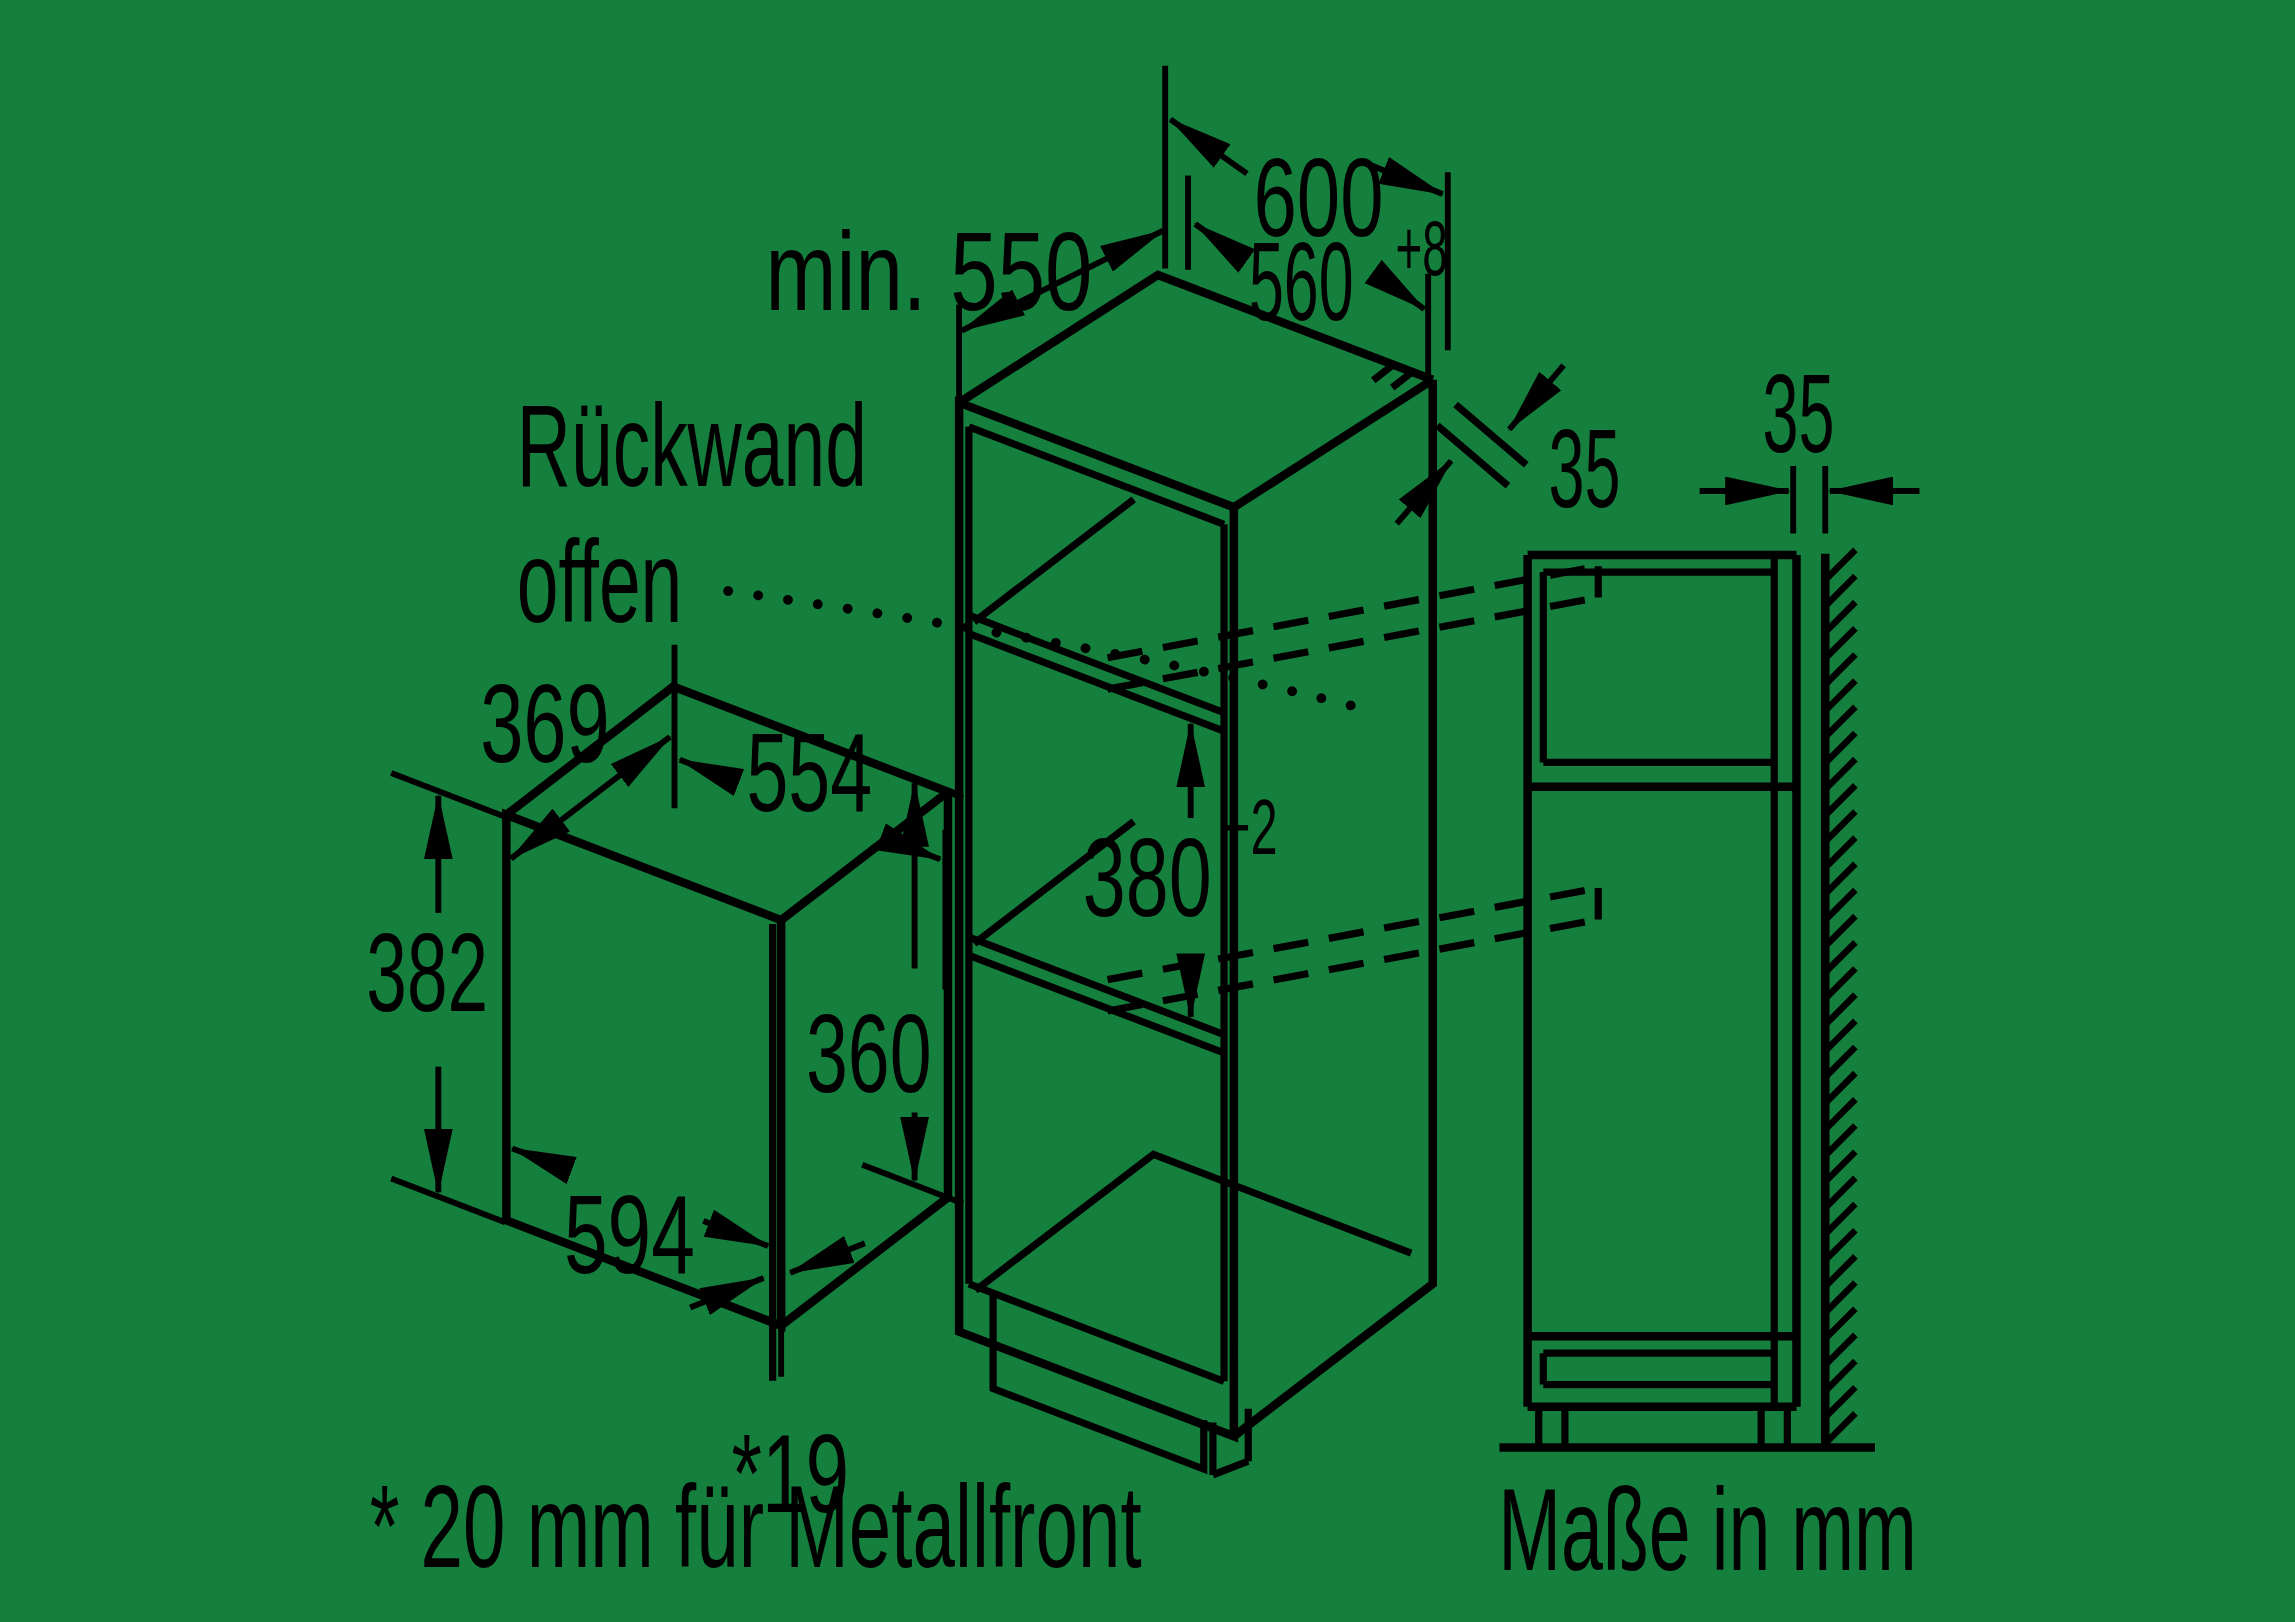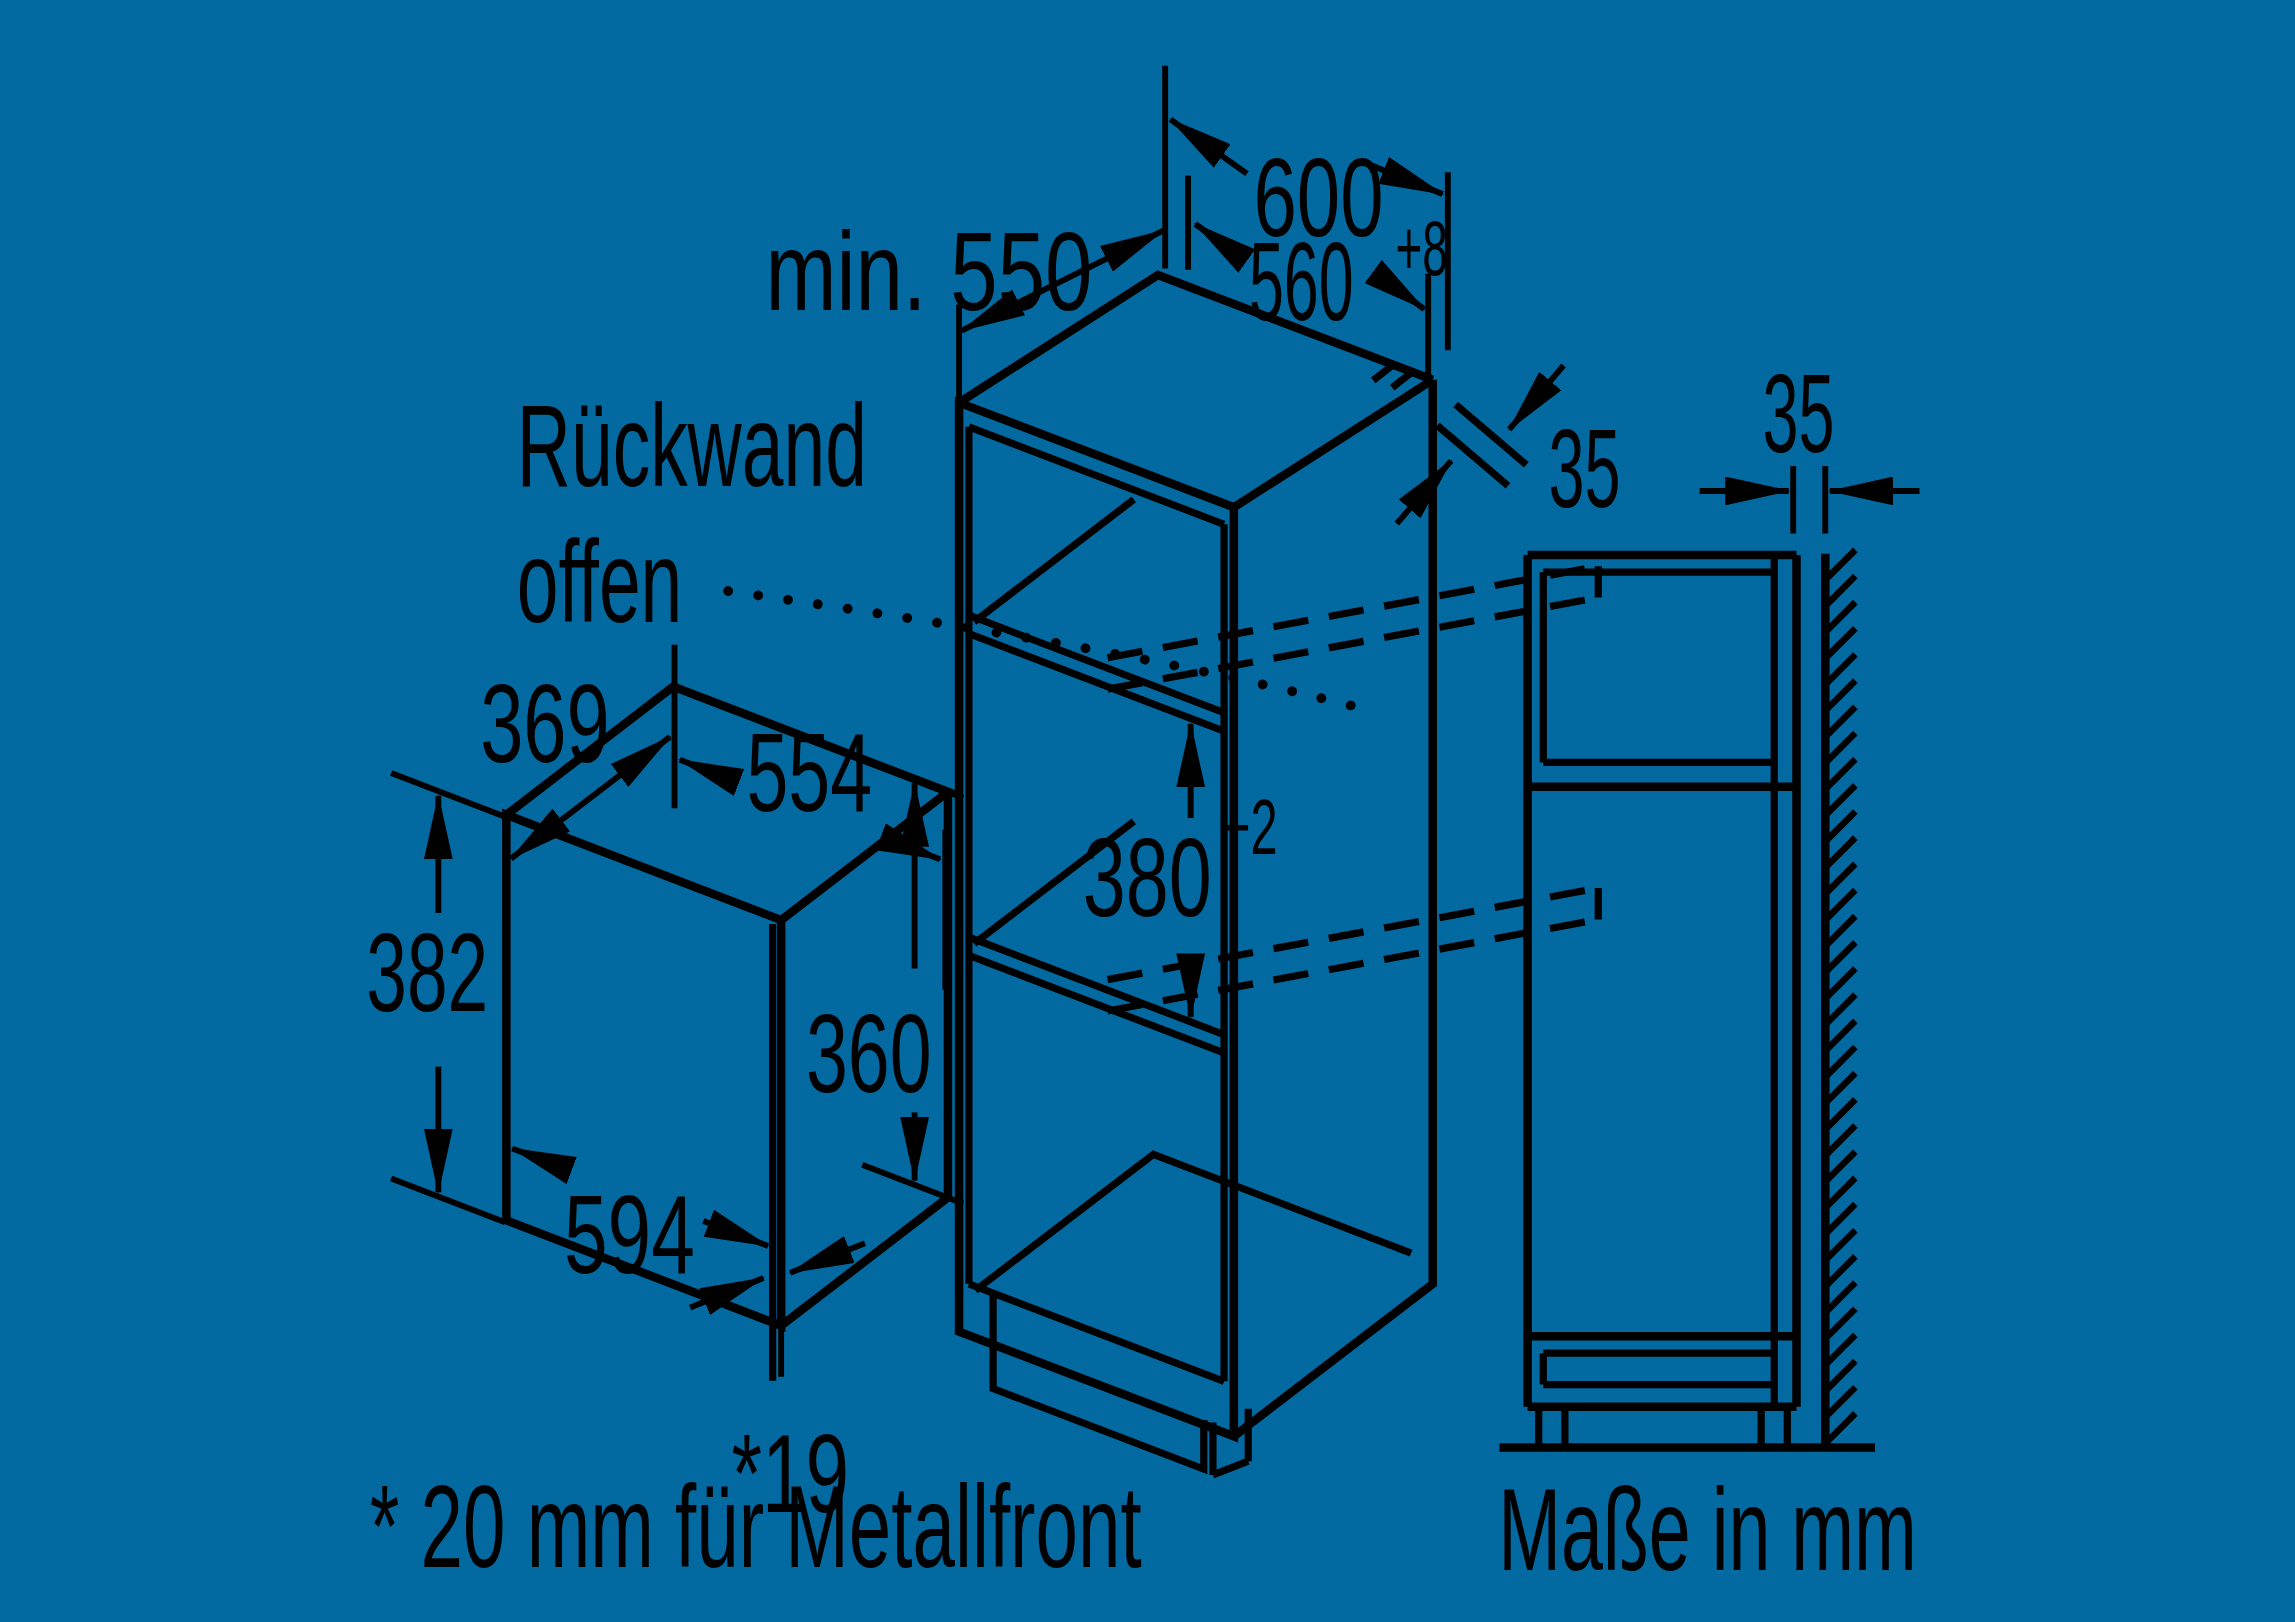--- a/index.html
+++ b/index.html
@@ -1,16 +1,16 @@
 <!DOCTYPE html>
 <html style="font-size:10.5px"><head>
 <meta charset="utf-8">
 <style>
   html,body{margin:0;padding:0;background:#ffffff;}
-  #page{position:relative;width:2295px;height:1623px;background:#0369a1;overflow:hidden;}
+  #page{position:relative;width:2295px;height:1623px;background:#15803d;overflow:hidden;}
   svg{display:block;}
   text{font-family:"Liberation Sans","DejaVu Sans",sans-serif;fill:#000;}
   .lbl{font-size:170px;}
   .sup{font-size:120px;}
   .note{font-size:178px;}
   .ln{stroke:#000;fill:none;stroke-width:13;stroke-linejoin:miter;stroke-linecap:butt;}
   .ln2{stroke:#000;fill:none;stroke-width:11;}
   .dim{stroke:#000;fill:none;stroke-width:9;}
   .dash{stroke:#000;fill:none;stroke-width:11;stroke-dasharray:54 32;}
   .dots{stroke:#000;fill:none;stroke-width:15;stroke-dasharray:0.1 46;stroke-linecap:round;}

